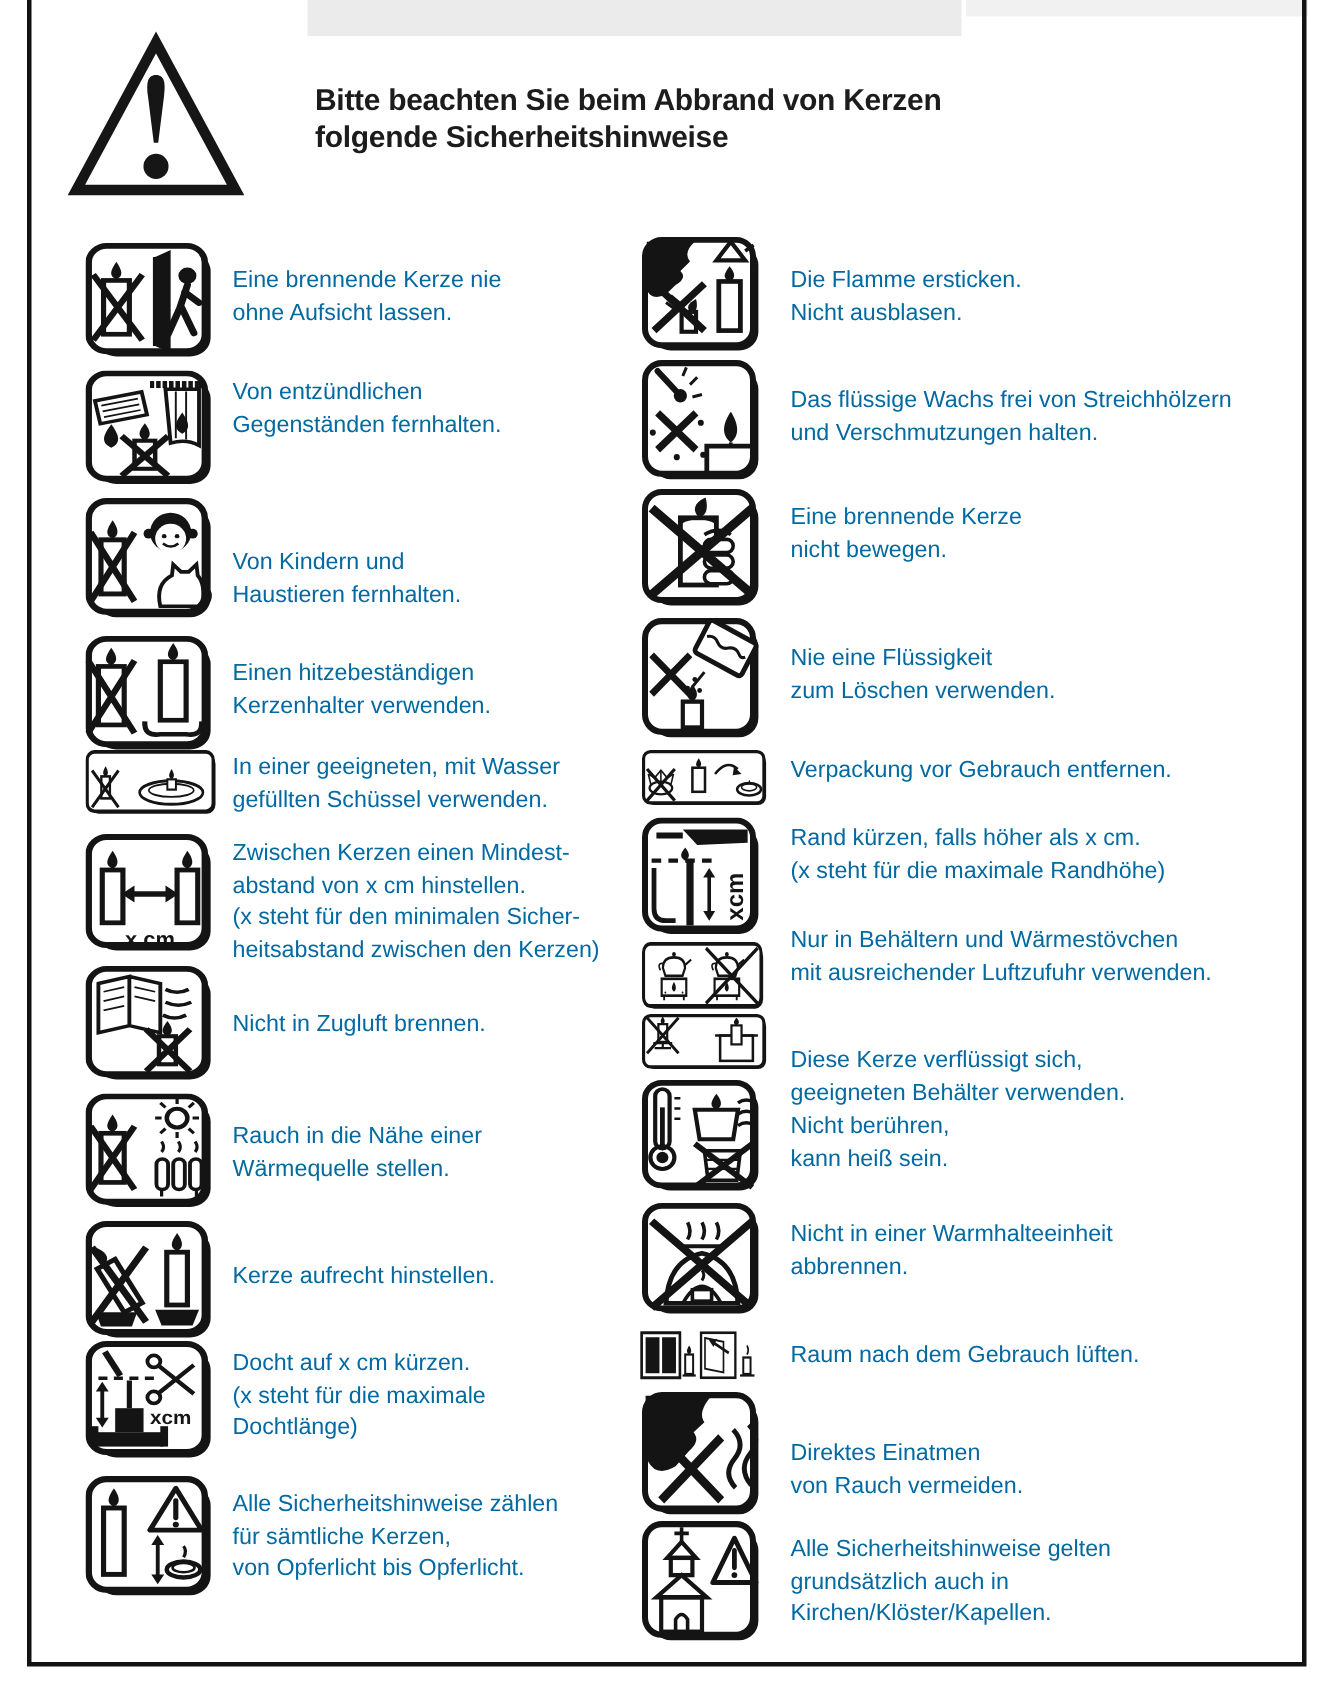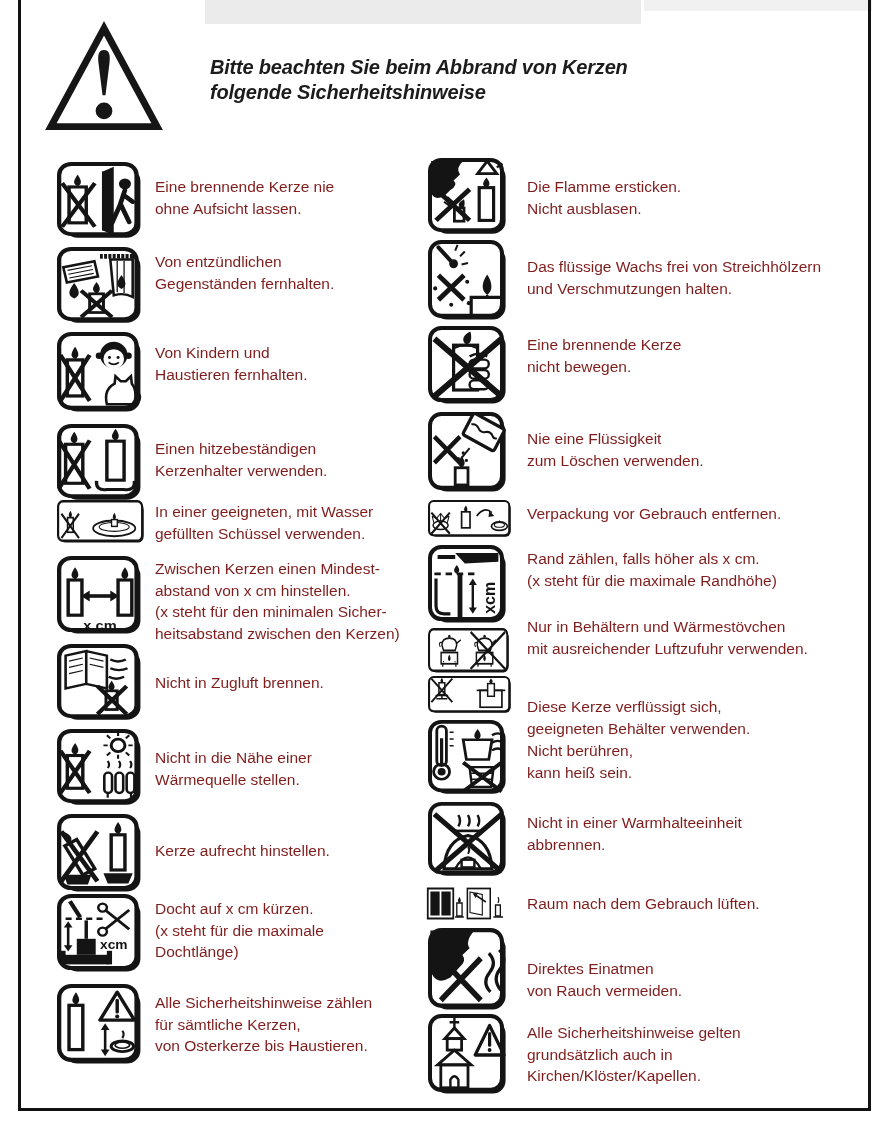--- a/index.html
+++ b/index.html
@@ -5,26 +5,26 @@
   html,body{margin:0;padding:0;background:#fff;}
   .sheet{position:relative;width:892px;height:1125px;background:#fff;overflow:hidden;
          font-family:"Liberation Sans",sans-serif;color:#222;}
   .frame{position:absolute;left:18px;top:-12px;width:853px;height:1123px;
          border:3px solid #121212;box-sizing:border-box;}
   .art{position:absolute;}
   .a1{left:205px;top:0;width:436px;height:24px;background:#ebebeb;}
   .a2{left:644px;top:0;width:228px;height:11px;background:#f1f1f1;}
   .hdr-tri{position:absolute;left:45px;top:20px;}
   .title{position:absolute;left:210px;top:55px;font-size:20px;font-weight:bold;
-         line-height:25px;color:#1c1c1c;white-space:pre-line;letter-spacing:-0.2px;font-style:italic;}
+         line-height:25px;color:#1c1c1c;white-space:pre-line;letter-spacing:-0.2px;}
   .row{position:absolute;left:0;top:0;width:892px;height:0;}
   .ic{position:absolute;top:0;}
   .lic{left:57px;}
   .ric{left:428px;}
-  .txt{position:absolute;white-space:pre-line;font-size:15.5px;line-height:21.5px;color:#7f1d1d;}
+  .txt{position:absolute;white-space:pre-line;font-size:15.5px;line-height:21.5px;color:#0369a1;}
   .ltx{left:155px;width:330px;}
   .rtx{left:527px;width:355px;}
   svg{display:block;}
   svg text{font-family:"Liberation Sans",sans-serif;}
 </style>
 </head>
 <body>
 
 <div class="sheet">
   <div class="art a1"></div>
@@ -89,21 +89,21 @@
       <circle cx="66" cy="28" r="16" fill="#141414"></circle>
         <circle cx="66" cy="33" r="12" fill="#fff"></circle>
       <circle cx="61" cy="31" r="1.8" fill="#141414"></circle>
         <circle cx="71" cy="31" r="1.8" fill="#141414"></circle>
       <path d="M60 37 Q66 42 72 37" stroke="#141414" stroke-width="2" fill="none"></path>
       <circle cx="49" cy="29" r="4" fill="#141414"></circle>
         <circle cx="83" cy="29" r="4" fill="#141414"></circle>
       <path d="M58 88 Q54 70 67 63 L68 54 L74 60 H80 L86 54 L87 63 Q93 70 91 88 Z" fill="none" stroke="#141414" stroke-width="3"></path>
       <path d="M90 72 q9 3 6 11 q-3 7 -9 5" fill="none" stroke="#141414" stroke-width="2.5"></path>
     </svg>
-    <div class="txt ltx" style="top:10px">Von Kindern und
+    <div class="txt ltx" style="top:32px">Von Kindern und
 Haustieren fernhalten.</div>
   </div>
 
   <div class="row" style="top:424px">
     <svg class="ic lic" width="86" height="78" viewBox="0 0 100 100" preserveAspectRatio="none">
       <rect x="8" y="8" width="89" height="89" rx="16" fill="#141414"></rect>
         <rect x="2.5" y="2.5" width="90" height="90" rx="14" fill="#fff" stroke="#141414" stroke-width="5"></rect>
       <rect x="10" y="26" width="20" height="50" fill="none" stroke="#141414" stroke-width="4"></rect>
       <path d="M20 10 C15 18 14 22 20 25 C26 22 24 16 20 10" fill="#141414"></path>
       <path d="M2 21 L38 83 M38 21 L2 83" stroke="#141414" stroke-width="5" fill="none"></path>
@@ -172,21 +172,21 @@
       <path d="M21 18 C16 26 15 30 21 33 C27 30 25 24 21 18" fill="#141414"></path>
       <path d="M4 28 L38 82 M38 28 L4 82" stroke="#141414" stroke-width="5" fill="none"></path>
       <circle cx="71" cy="21" r="8" fill="none" stroke="#141414" stroke-width="3.5"></circle>
       <path d="M71 9 V4 M71 33 V38 M59 21 H54 M83 21 H88 M62 12 L58 8 M80 12 L84 8 M62 30 L58 34 M80 30 L84 34" stroke="#141414" stroke-width="2.5"></path>
       <rect x="55" y="56" width="9" height="26" rx="4.5" fill="none" stroke="#141414" stroke-width="3"></rect>
       <rect x="68" y="56" width="9" height="26" rx="4.5" fill="none" stroke="#141414" stroke-width="3"></rect>
       <rect x="81" y="56" width="9" height="26" rx="4.5" fill="none" stroke="#141414" stroke-width="3"></rect>
       <path d="M59 50 q3 -4 0 -9 M72 50 q3 -4 0 -9 M85 50 q3 -4 0 -9" fill="none" stroke="#141414" stroke-width="2.5"></path>
       <path d="M59 82 v6 M86 82 v6" stroke="#141414" stroke-width="2.5"></path>
     </svg>
-    <div class="txt ltx" style="top:18px">Nicht in die Nähe einer
+    <div class="txt ltx" style="top:18px">Rauch in die Nähe einer
 Wärmequelle stellen.</div>
   </div>
 
   <div class="row" style="top:814px">
     <svg class="ic lic" width="86" height="80" viewBox="0 0 100 100" preserveAspectRatio="none">
       <rect x="8" y="8" width="89" height="89" rx="16" fill="#141414"></rect>
         <rect x="2.5" y="2.5" width="90" height="90" rx="14" fill="#fff" stroke="#141414" stroke-width="5"></rect>
       <g transform="rotate(-30 27 55)">
           <rect x="19" y="33" width="16" height="42" fill="none" stroke="#141414" stroke-width="4"></rect>
           <path d="M27 17 C22 25 21 29 27 32 C33 29 31 23 27 17" fill="#141414"></path>
@@ -235,21 +235,21 @@
         <circle cx="70" cy="39.5" r="2.4" fill="#141414"></circle>
       <path d="M56 54 V82" stroke="#141414" stroke-width="3"></path>
       <polygon points="56,48 51,56 61,56" fill="#141414"></polygon>
         <polygon points="56,88 51,80 61,80" fill="#141414"></polygon>
       <ellipse cx="76" cy="76" rx="13" ry="6.5" fill="none" stroke="#141414" stroke-width="3.5"></ellipse>
       <ellipse cx="76" cy="74.5" rx="8.5" ry="3.8" fill="none" stroke="#141414" stroke-width="2"></ellipse>
       <path d="M76 66 q3 -5 0 -9" fill="none" stroke="#141414" stroke-width="2.5"></path>
     </svg>
     <div class="txt ltx" style="top:8px">Alle Sicherheitshinweise zählen
 für sämtliche Kerzen,
-von Osterkerze bis Haustieren.</div>
+von Opferlicht bis Opferlicht.</div>
   </div>
 
   <div class="row" style="top:158px">
     <svg class="ic ric" width="80" height="78" viewBox="0 0 100 100" preserveAspectRatio="none">
       <rect x="8" y="8" width="89" height="89" rx="16" fill="#141414"></rect>
         <rect x="2.5" y="2.5" width="90" height="90" rx="14" fill="#fff" stroke="#141414" stroke-width="5"></rect>
       <path d="M4 4 H44 Q34 13 40 21 L32 29 Q38 35 28 41 L20 49 Q8 55 4 45 Z" fill="#141414"></path>
       <path d="M24 50 L32 57 M20 56 L28 62" stroke="#141414" stroke-width="2.5"></path>
       <rect x="33" y="64" width="12" height="17" fill="none" stroke="#141414" stroke-width="3.5"></rect>
       <path d="M45 53 C38 57 37 60 40 64 C45 66 47 60 45 53" fill="#141414"></path>
@@ -347,21 +347,21 @@
       <path d="M12 15 H34" stroke="#141414" stroke-width="5"></path>
       <path d="M8 36 H58" stroke="#141414" stroke-width="3.5" stroke-dasharray="8 6"></path>
       <path d="M36 25 C32 30 31 33 36 36 C41 33 39 29 36 25" fill="#141414"></path>
       <path d="M40 36 V90" stroke="#141414" stroke-width="6"></path>
       <path d="M10 42 V76 Q10 86 20 86 H28" fill="none" stroke="#141414" stroke-width="4"></path>
       <path d="M56 46 V82" stroke="#141414" stroke-width="3"></path>
       <polygon points="56,42 51,50 61,50" fill="#141414"></polygon>
         <polygon points="56,86 51,78 61,78" fill="#141414"></polygon>
       <text x="0" y="0" transform="translate(84 86) rotate(-90)" font-size="20" font-weight="bold" fill="#141414">xcm</text>
     </svg>
-    <div class="txt rtx" style="top:3px">Rand zählen, falls höher als x cm.
+    <div class="txt rtx" style="top:3px">Rand kürzen, falls höher als x cm.
 (x steht für die maximale Randhöhe)</div>
   </div>
 
   <div class="row" style="top:628px">
     <svg class="ic ric" width="82" height="46" viewBox="0 0 200 90" preserveAspectRatio="none">
       <rect x="7" y="7" width="190" height="80" rx="13" fill="#141414"></rect>
         <rect x="2.5" y="2.5" width="191" height="81" rx="11" fill="#fff" stroke="#141414" stroke-width="5"></rect>
       <g fill="none" stroke="#141414">
         <path d="M34 34 Q34 20 52 20 Q70 20 70 34 L66 44 H38 Z" stroke-width="3.5"></path>
         <path d="M70 30 L80 23" stroke-width="3"></path>

